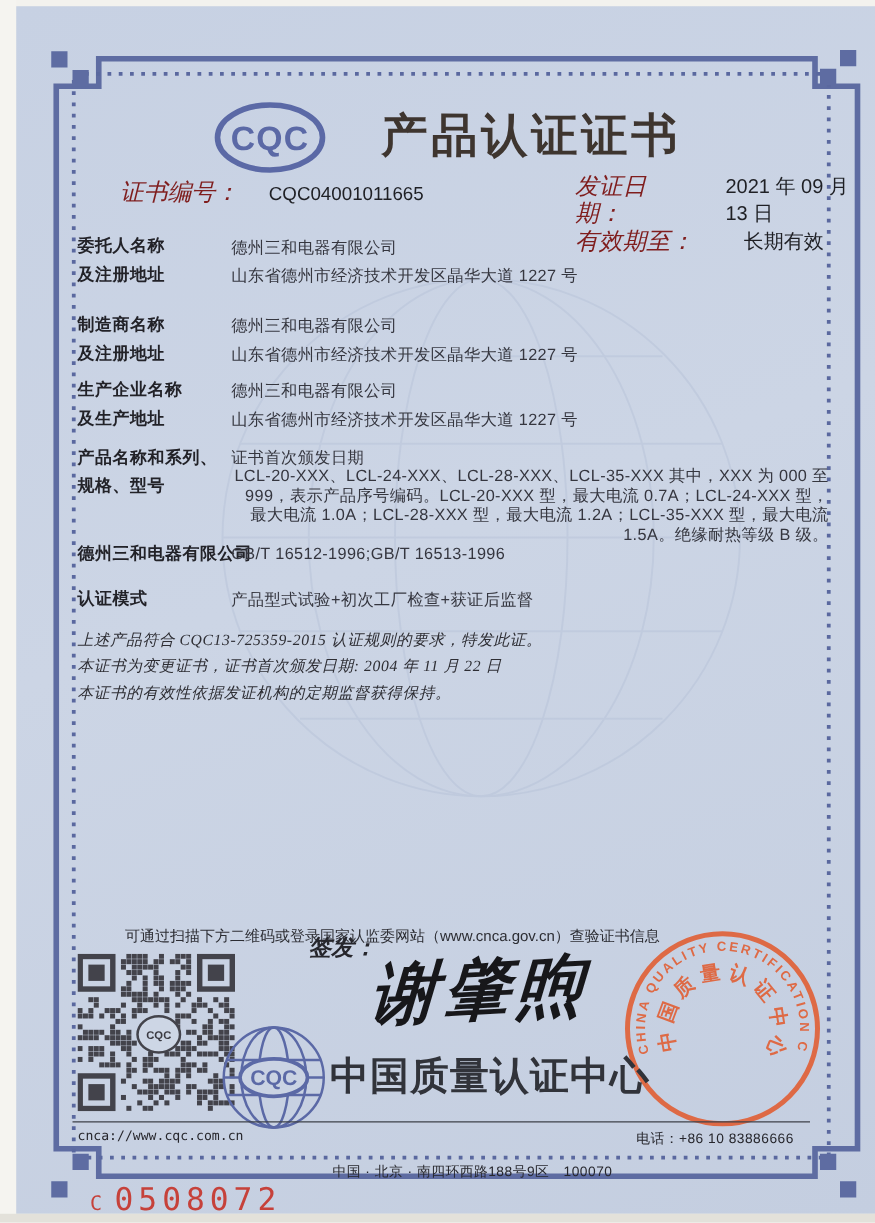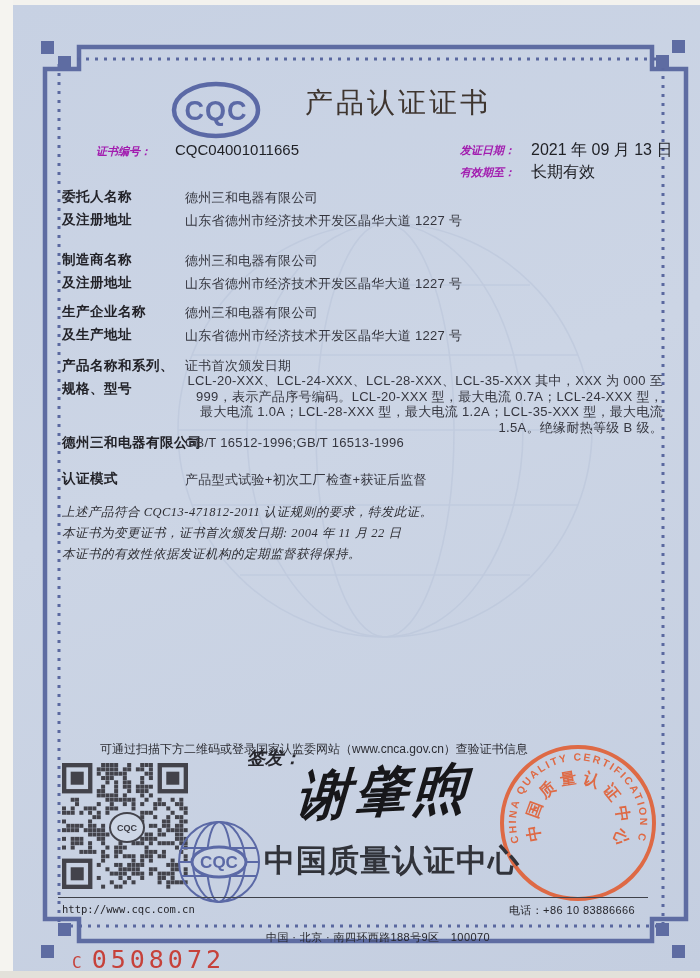--- a/index.html
+++ b/index.html
@@ -3,27 +3,27 @@
 <meta charset="utf-8">
 <style>
   html,body{margin:0;padding:0;}
   body{width:700px;height:978px;background:#efeeea;font-family:"Liberation Sans","DejaVu Sans",sans-serif;overflow:hidden;}
   .page{position:relative;width:700px;height:978px;}
   .paper{position:absolute;left:13px;top:5px;right:0;bottom:7px;
     background:linear-gradient(160deg,#c7d1e3 0%,#ccd5e5 45%,#c4cee0 100%);}
   .abs{position:absolute;}
   svg{display:block;}
   
-  .title{position:absolute;left:305px;top:84px;font-size:28px;font-weight:400;color:#3e352f;letter-spacing:3px;}
+  .title{position:absolute;left:305px;top:84px;font-size:37px;font-weight:700;color:#3e352f;letter-spacing:3px;}
   .kai{font-family:"Liberation Serif","DejaVu Serif",serif;font-style:italic;}
-  .meta-label{font-size:11px;color:#a21caf;font-weight:700;}
+  .meta-label{font-size:19px;color:#7f1d1d;font-weight:400;}
   .meta-value{font-size:15px;color:#1f2025;font-weight:500;margin-left:16px;}
   .certno{position:absolute;left:96px;top:141px;display:flex;gap:8px;align-items:baseline;}
   .dates{position:absolute;left:460px;top:139px;line-height:22px;}
-  .dates .row{display:flex;gap:0;align-items:center;}
+  .dates .row{display:flex;gap:24px;align-items:center;}
   .dates .meta-value{font-size:16px;}
   
   .flabel{position:absolute;left:62px;font-size:13.5px;font-weight:700;color:#222228;letter-spacing:.5px;}
   .fvalue{position:absolute;left:185px;font-size:13px;color:#35363f;letter-spacing:.3px;}
   .para{width:478px;line-height:15.6px;text-align:right;}
   
   .note{position:absolute;left:62px;font-size:12.5px;color:#2e2e34;letter-spacing:.5px;}
   
   .verify{position:absolute;left:100px;top:741px;width:540px;text-align:left;font-size:12px;color:#2c2d33;}
   .qr-wrap{position:absolute;left:62px;top:763px;width:126px;height:126px;}
@@ -128,21 +128,21 @@
   <div class="flabel" style="top:380px">规格、型号</div>
   <div class="fvalue" style="top:357px">证书首次颁发日期</div>
   <div class="fvalue para" style="top:373px">LCL-20-XXX、LCL-24-XXX、LCL-28-XXX、LCL-35-XXX 其中，XXX 为 000 至 999，表示产品序号编码。LCL-20-XXX 型，最大电流 0.7A；LCL-24-XXX 型，最大电流 1.0A；LCL-28-XXX 型，最大电流 1.2A；LCL-35-XXX 型，最大电流 1.5A。绝缘耐热等级 B 级。</div>
 
   <div class="flabel" style="top:434px">德州三和电器有限公司</div>
   <div class="fvalue" style="top:435px">GB/T 16512-1996;GB/T 16513-1996</div>
 
   <div class="flabel" style="top:470px">认证模式</div>
   <div class="fvalue" style="top:471px">产品型式试验+初次工厂检查+获证后监督</div>
 
-  <div class="note kai" style="top:504px">上述产品符合 CQC13-471812-2011 认证规则的要求，特发此证。</div>
+  <div class="note kai" style="top:504px">上述产品符合 CQC13-725359-2015 认证规则的要求，特发此证。</div>
   <div class="note kai" style="top:525px">本证书为变更证书，证书首次颁发日期: 2004 年 11 月 22 日</div>
   <div class="note kai" style="top:546px">本证书的有效性依据发证机构的定期监督获得保持。</div>
 
   <div class="verify">可通过扫描下方二维码或登录国家认监委网站（www.cnca.gov.cn）查验证书信息</div>
   <div class="qr-wrap">
     <svg id="qr-svg" width="126" height="126" viewBox="0 0 126 126">
         <g fill="#43434b">
           <rect x="39.10" y="0.00" width="4.00" height="4.00"></rect>
           <rect x="43.45" y="0.00" width="4.00" height="4.00"></rect>
           <rect x="47.79" y="0.00" width="4.00" height="4.00"></rect>
@@ -466,21 +466,21 @@
       <line x1="6" y1="30" x2="82" y2="30"></line>
       <line x1="4" y1="44" x2="84" y2="44"></line>
       <line x1="6" y1="58" x2="82" y2="58"></line>
     </g>
     <ellipse cx="44" cy="44" rx="27" ry="15" fill="#cad3e3" stroke="#5b69a6" stroke-width="3"></ellipse>
     <text x="44" y="50" text-anchor="middle" font-size="17" font-weight="700" fill="#5b69a6" font-family="Liberation Sans, sans-serif">CQC</text>
   </svg>
   <div class="org-name">中国质量认证中心</div>
 
   <div class="footer-rule"></div>
-  <div class="footer f-url abs">http://www.cqc.com.cn</div>
+  <div class="footer f-url abs">cnca://www.cqc.com.cn</div>
   <div class="footer f-addr abs">中国 · 北京 · 南四环西路188号9区　100070</div>
   <div class="footer f-tel abs">电话：+86 10 83886666</div>
 
   <div class="serial">
     <span class="pfx">C</span>
     <span class="num">0508072</span>
   </div>
 
   <div class="edge-bottom"></div>
 </div>

